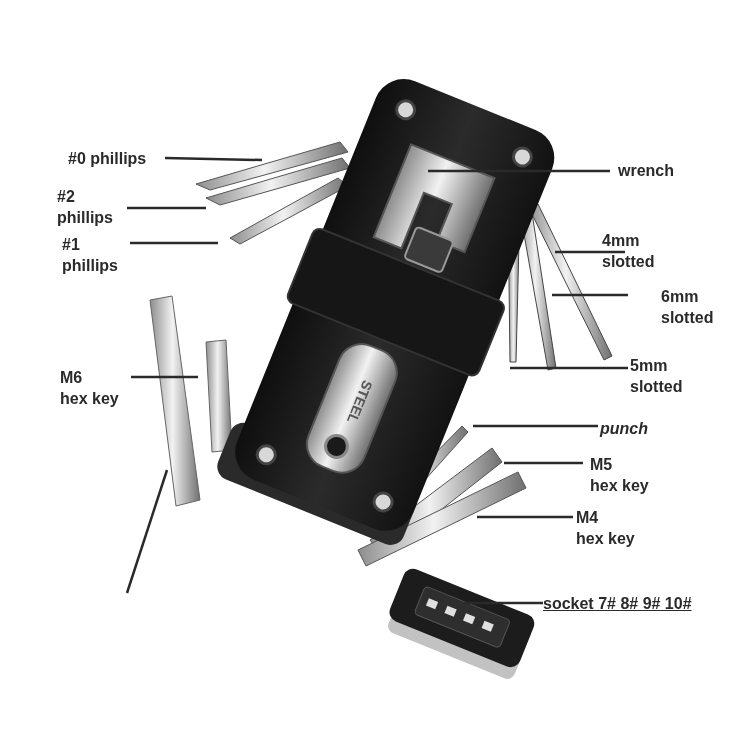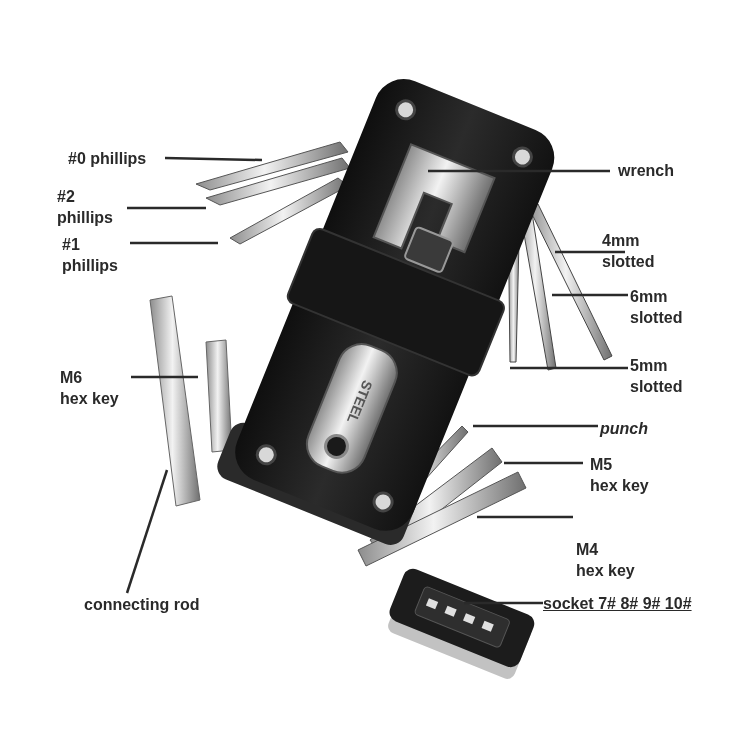--- a/index.html
+++ b/index.html
@@ -102,41 +102,40 @@
     <span>#1</span>
     <span>phillips</span>
   </div>
 <div class="lbl" style="left:618px; top:160px;">
     <span>wrench</span>
   </div>
 <div class="lbl" style="left:602px; top:230px;">
     <span>4mm</span>
     <span>slotted</span>
   </div>
-<div class="lbl" style="left:630px; top:286px;">
+<div class="lbl" style="left:661px; top:286px;">
     <span>6mm</span>
     <span>slotted</span>
   </div>
 <div class="lbl" style="left:630px; top:355px;">
     <span>5mm</span>
     <span>slotted</span>
   </div>
 <div class="lbl" style="left:60px; top:367px;">
     <span>M6</span>
     <span>hex key</span>
   </div>
 <div class="lbl" style="left:600px; top:418px;font-style:italic;">
     <span>punch</span>
   </div>
 <div class="lbl" style="left:590px; top:454px;">
     <span>M5</span>
     <span>hex key</span>
   </div>
-<div class="lbl" style="left:576px; top:507px;margin-top:32px;">
+<div class="lbl" style="left:576px; top:507px;">
     <span>M4</span>
     <span>hex key</span>
   </div>
 <div class="lbl" style="left:84px; top:594px;">
-    <span>connecting rod</span>
   </div>
 <div class="lbl" style="left:543px; top:593px;text-decoration:underline;">
     <span>socket 7# 8# 9# 10#</span>
   </div>
 
 </body></html>

